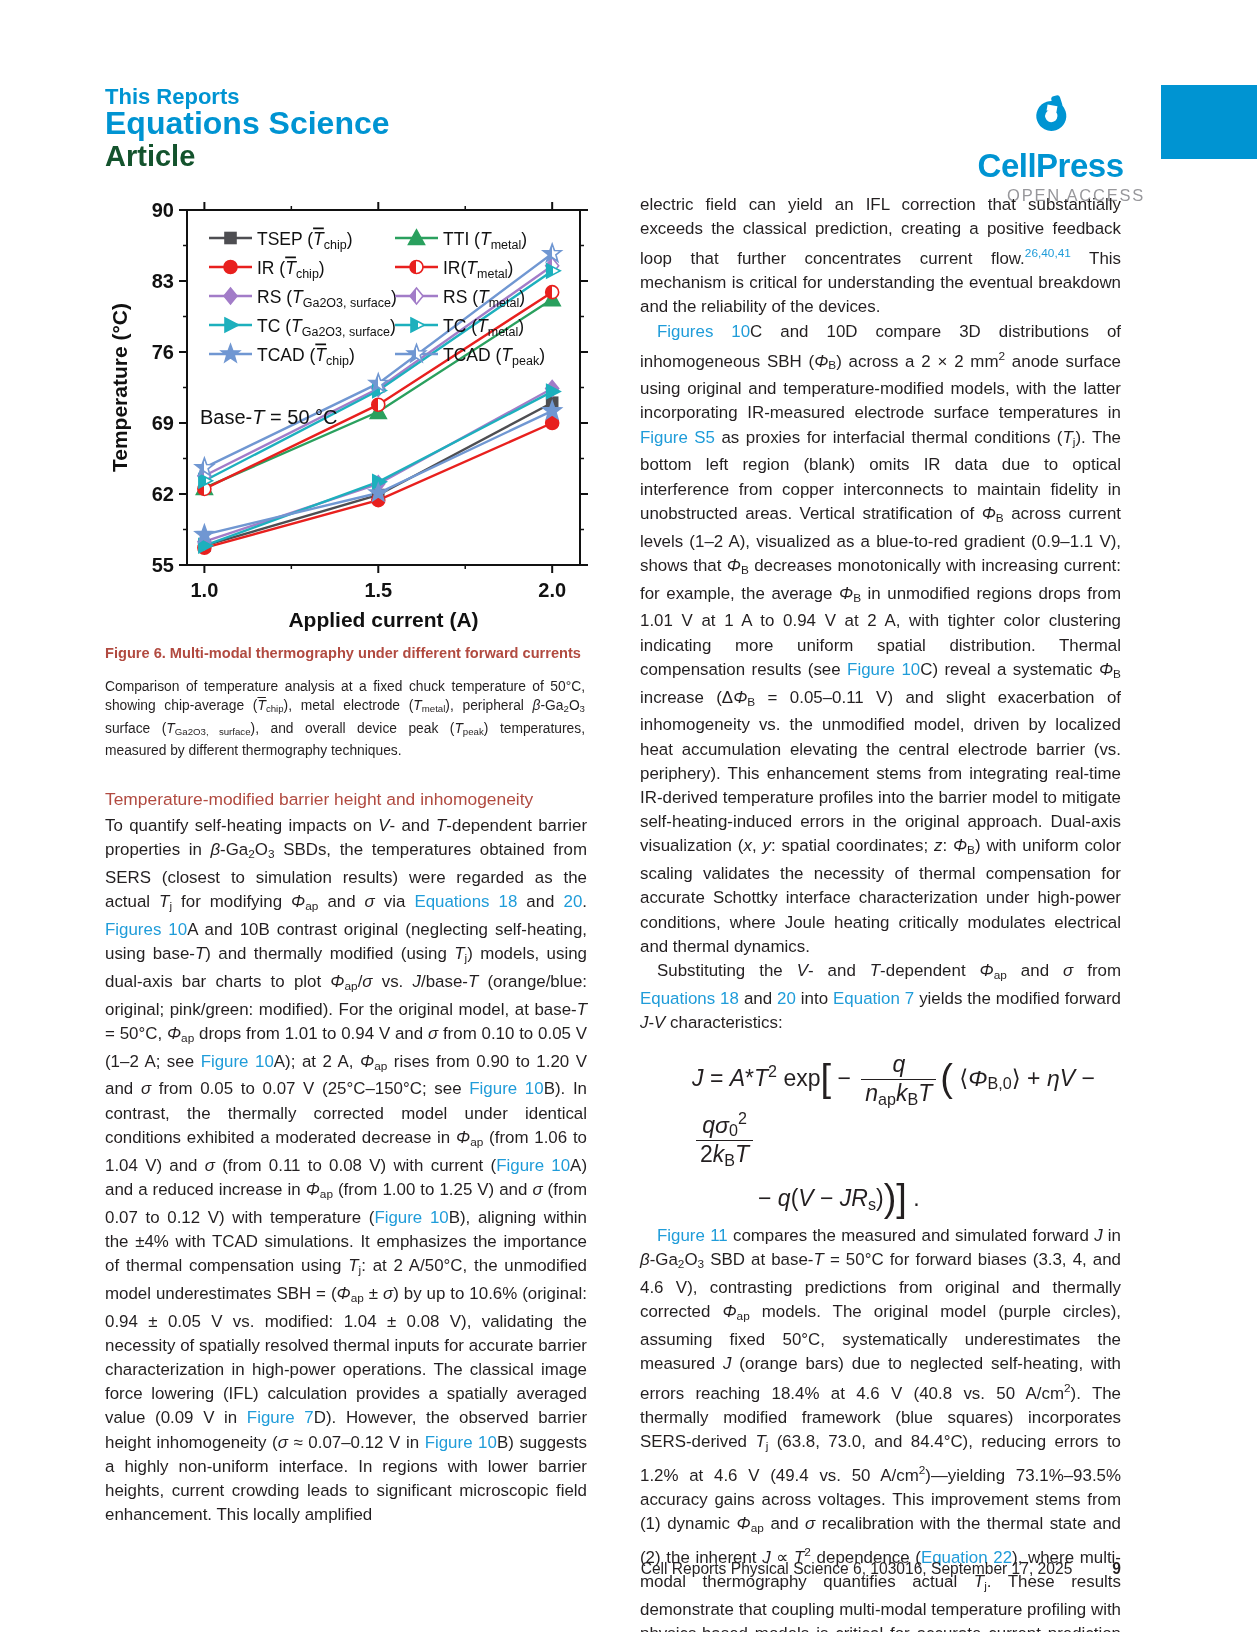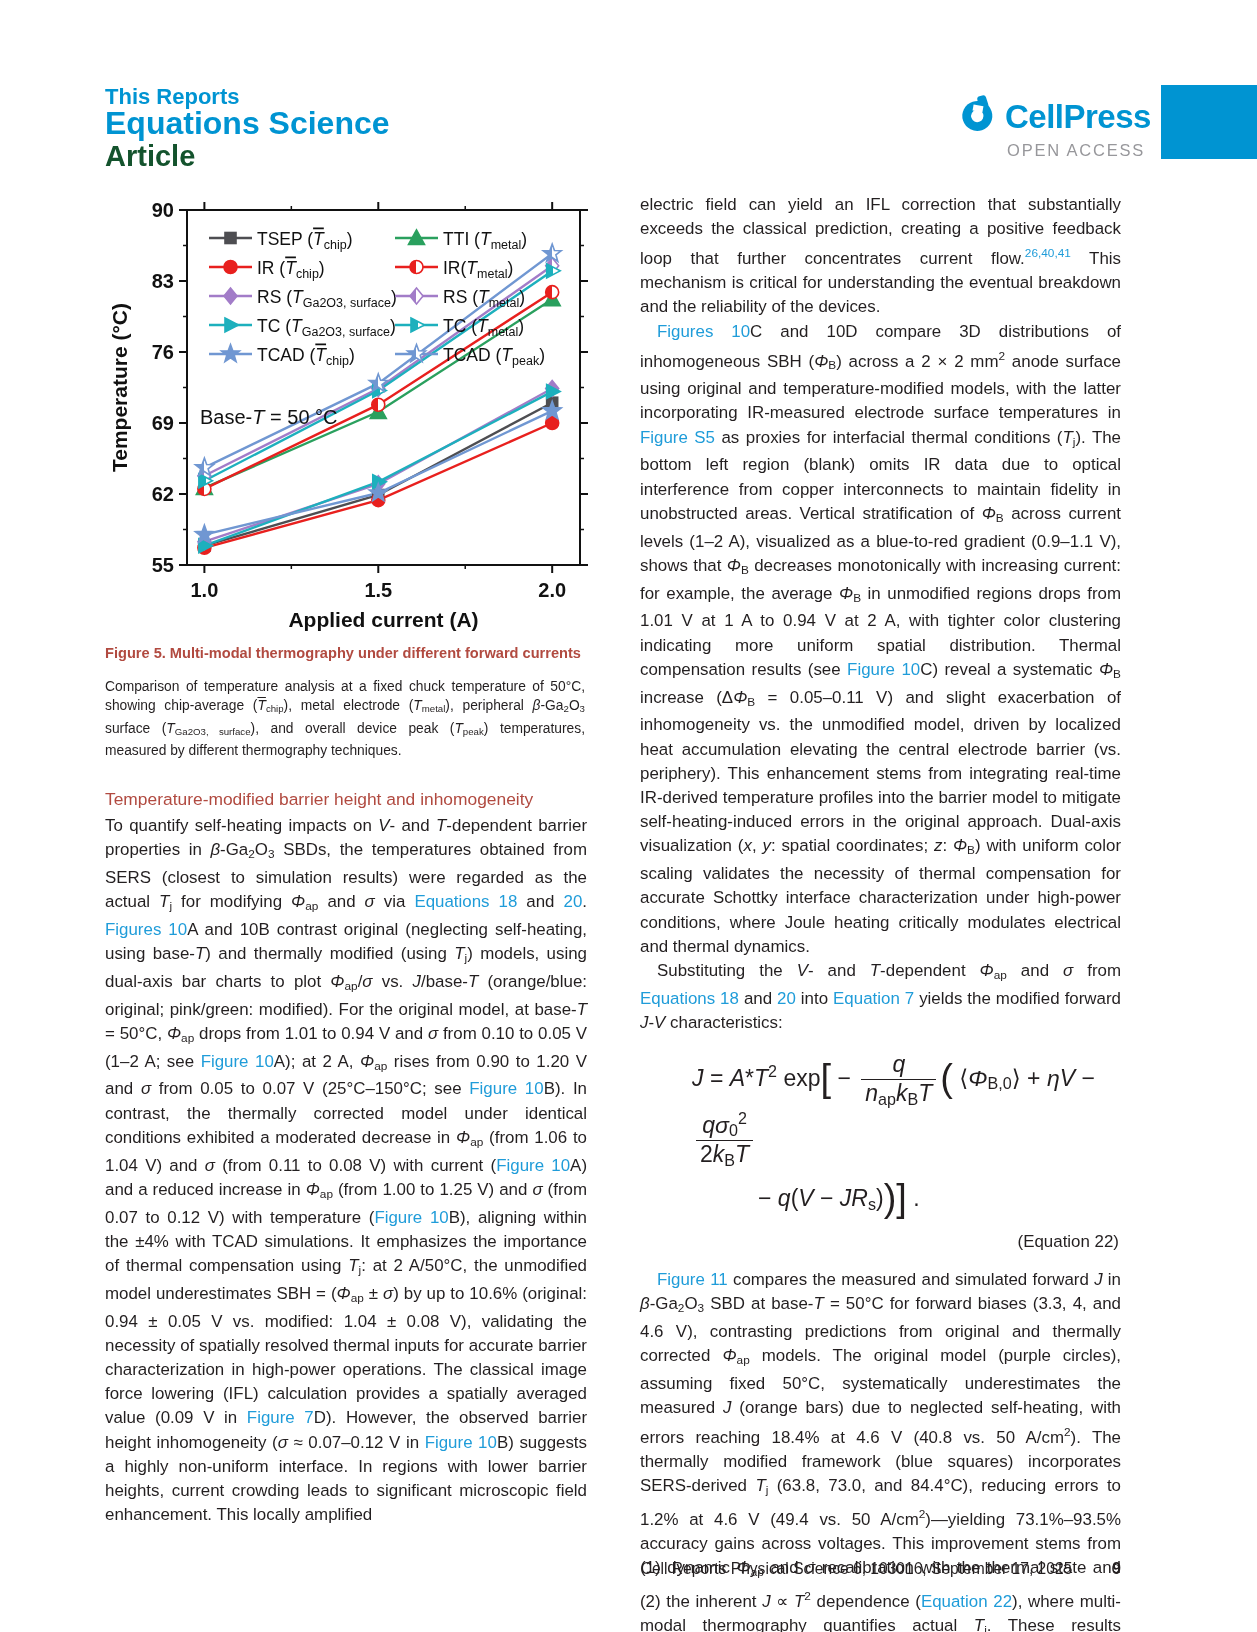--- a/index.html
+++ b/index.html
@@ -7,21 +7,21 @@
     width:1257px;height:1632px;position:relative;background:#ffffff;
     font-family:"Liberation Sans","DejaVu Sans",sans-serif;color:#231f20;
     -webkit-font-smoothing:antialiased;
   }
   .abs{position:absolute;}
   
   .jn1{left:105px;top:86px;font-size:22px;font-weight:bold;color:#0094d2;line-height:22px;}
   .jn2{left:105px;top:106px;font-size:32px;font-weight:bold;color:#0094d2;line-height:34px;}
   .atype{left:105px;top:140px;font-size:29px;font-weight:bold;color:#14532d;line-height:32px;}
   .cellpress{left:956px;top:94px;}
-  .cp-row{display:flex;align-items:center;gap:7px;}
+  .cp-row{display:flex;align-items:center;gap:7px;flex-direction:column;}
   .cp-name{font-size:33px;font-weight:bold;color:#0094d2;letter-spacing:-0.5px;}
   .cp-oa{font-size:16.5px;color:#97979b;letter-spacing:1.8px;margin:1px 0 0 51px;}
   .corner-banner{left:1161px;top:85px;width:96px;height:74px;background:#0094d2;}
   
   .col-left{left:105px;top:200px;width:482px;}
   .col-right{left:640px;top:193px;width:481px;}
   .body-text{font-size:16.9px;line-height:24.2px;text-align:justify;}
   .ind{text-indent:17px;}
   .caption{margin-top:8px;width:480px;}
   .cap-title{font-size:14.6px;font-weight:bold;color:#b14a40;line-height:19.5px;text-align:justify;}
@@ -222,40 +222,39 @@
             <text x="338" y="131.5" font-size="17.5" fill="#111111"><tspan>TC (</tspan><tspan font-style="italic">T</tspan><tspan font-size="12.5" dy="4">metal</tspan><tspan dy="-4">)</tspan></text>
             <line x1="290" y1="154" x2="333" y2="154" stroke="#7097d2" stroke-width="2.4"></line>
             <path d="M311.50,144.50L313.79,150.84L320.54,151.06L315.21,155.21L317.08,161.69L311.50,157.90L305.92,161.69L307.79,155.21L302.46,151.06L309.21,150.84Z" fill="url(#hg9)" stroke="#7097d2" stroke-width="1.6"></path>
             <text x="338" y="160.5" font-size="17.5" fill="#111111"><tspan>TCAD (</tspan><tspan font-style="italic">T</tspan><tspan font-size="12.5" dy="4">peak</tspan><tspan dy="-4">)</tspan></text>
           </g>
           <text x="95" y="224" font-size="20" fill="#111111"><tspan>Base-</tspan><tspan font-style="italic">T</tspan><tspan> = 50 °C</tspan></text>
         </svg>
     </div>
 
     <div class="caption">
-      <div class="cap-title">Figure 5. Multi-modal thermography under different forward currents</div>
+      <div class="cap-title">Figure 6. Multi-modal thermography under different forward currents</div>
       <div class="cap-body">Comparison of temperature analysis at a fixed chuck temperature of 50°C, showing chip-average (<span class="it ov">T</span><span class="sb">chip</span>), metal electrode (<span class="it">T</span><span class="sb">metal</span>), peripheral <span class="it">β</span>-Ga<span class="sb">2</span>O<span class="sb">3</span> surface (<span class="it">T</span><span class="sb">Ga2O3, surface</span>), and overall device peak (<span class="it">T</span><span class="sb">peak</span>) temperatures, measured by different thermography techniques.</div>
     </div>
 
 
     <div class="section-heading">Temperature-modified barrier height and inhomogeneity</div>
 
     <div class="body-text para-main">To quantify self-heating impacts on <span class="it">V</span>- and <span class="it">T</span>-dependent barrier properties in <span class="it">β</span>-Ga<span class="sb">2</span>O<span class="sb">3</span> SBDs, the temperatures obtained from SERS (closest to simulation results) were regarded as the actual <span class="it">T</span><span class="sb">j</span> for modifying <span class="it">Φ</span><span class="sb">ap</span> and <span class="it">σ</span> via <span class="lnk">Equations 18</span> and <span class="lnk">20</span>. <span class="lnk">Figures 10</span>A and 10B contrast original (neglecting self-heating, using base-<span class="it">T</span>) and thermally modified (using <span class="it">T</span><span class="sb">j</span>) models, using dual-axis bar charts to plot <span class="it">Φ</span><span class="sb">ap</span>/<span class="it">σ</span> vs. <span class="it">J</span>/base-<span class="it">T</span> (orange/blue: original; pink/green: modified). For the original model, at base-<span class="it">T</span> = 50°C, <span class="it">Φ</span><span class="sb">ap</span> drops from 1.01 to 0.94 V and <span class="it">σ</span> from 0.10 to 0.05 V (1–2 A; see <span class="lnk">Figure 10</span>A); at 2 A, <span class="it">Φ</span><span class="sb">ap</span> rises from 0.90 to 1.20 V and <span class="it">σ</span> from 0.05 to 0.07 V (25°C–150°C; see <span class="lnk">Figure 10</span>B). In contrast, the thermally corrected model under identical conditions exhibited a moderated decrease in <span class="it">Φ</span><span class="sb">ap</span> (from 1.06 to 1.04 V) and <span class="it">σ</span> (from 0.11 to 0.08 V) with current (<span class="lnk">Figure 10</span>A) and a reduced increase in <span class="it">Φ</span><span class="sb">ap</span> (from 1.00 to 1.25 V) and <span class="it">σ</span> (from 0.07 to 0.12 V) with temperature (<span class="lnk">Figure 10</span>B), aligning within the ±4% with TCAD simulations. It emphasizes the importance of thermal compensation using <span class="it">T</span><span class="sb">j</span>: at 2 A/50°C, the unmodified model underestimates SBH = (<span class="it">Φ</span><span class="sb">ap</span> ± <span class="it">σ</span>) by up to 10.6% (original: 0.94 ± 0.05 V vs. modified: 1.04 ± 0.08 V), validating the necessity of spatially resolved thermal inputs for accurate barrier characterization in high-power operations. The classical image force lowering (IFL) calculation provides a spatially averaged value (0.09 V in <span class="lnk">Figure 7</span>D). However, the observed barrier height inhomogeneity (<span class="it">σ</span> ≈ 0.07–0.12 V in <span class="lnk">Figure 10</span>B) suggests a highly non-uniform interface. In regions with lower barrier heights, current crowding leads to significant microscopic field enhancement. This locally amplified</div>
   </div>
 
   <div class="abs col-right">
     <div class="body-text">electric field can yield an IFL correction that substantially exceeds the classical prediction, creating a positive feedback loop that further concentrates current flow.<span class="sp lnk">26,40,41</span> This mechanism is critical for understanding the eventual breakdown and the reliability of the devices.</div>
     <div class="body-text ind"><span class="lnk">Figures 10</span>C and 10D compare 3D distributions of inhomogeneous SBH (<span class="it">Φ</span><span class="sb">B</span>) across a 2 × 2 mm<span class="sp">2</span> anode surface using original and temperature-modified models, with the latter incorporating IR-measured electrode surface temperatures in <span class="lnk">Figure S5</span> as proxies for interfacial thermal conditions (<span class="it">T</span><span class="sb">j</span>). The bottom left region (blank) omits IR data due to optical interference from copper interconnects to maintain fidelity in unobstructed areas. Vertical stratification of <span class="it">Φ</span><span class="sb">B</span> across current levels (1–2 A), visualized as a blue-to-red gradient (0.9–1.1 V), shows that <span class="it">Φ</span><span class="sb">B</span> decreases monotonically with increasing current: for example, the average <span class="it">Φ</span><span class="sb">B</span> in unmodified regions drops from 1.01 V at 1 A to 0.94 V at 2 A, with tighter color clustering indicating more uniform spatial distribution. Thermal compensation results (see <span class="lnk">Figure 10</span>C) reveal a systematic <span class="it">Φ</span><span class="sb">B</span> increase (Δ<span class="it">Φ</span><span class="sb">B</span> = 0.05–0.11 V) and slight exacerbation of inhomogeneity vs. the unmodified model, driven by localized heat accumulation elevating the central electrode barrier (vs. periphery). This enhancement stems from integrating real-time IR-derived temperature profiles into the barrier model to mitigate self-heating-induced errors in the original approach. Dual-axis visualization (<span class="it">x</span>, <span class="it">y</span>: spatial coordinates; <span class="it">z</span>: <span class="it">Φ</span><span class="sb">B</span>) with uniform color scaling validates the necessity of thermal compensation for accurate Schottky interface characterization under high-power conditions, where Joule heating critically modulates electrical and thermal dynamics.</div>
     <div class="body-text ind">Substituting the <span class="it">V</span>- and <span class="it">T</span>-dependent <span class="it">Φ</span><span class="sb">ap</span> and <span class="it">σ</span> from <span class="lnk">Equations 18</span> and <span class="lnk">20</span> into <span class="lnk">Equation 7</span> yields the modified forward <span class="it">J</span>-<span class="it">V</span> characteristics:</div>
 
     <div class="equation">
       <div class="eq-line1"><span class="it">J</span> = <span class="it">A</span>*<span class="it">T</span><span class="sp">2</span> exp<span class="big">[</span> − <span class="frac"><span class="num"><span class="it">q</span></span><span class="den"><span class="it">n</span><span class="sb">ap</span><span class="it">k</span><span class="sb">B</span><span class="it">T</span></span></span><span class="big">(</span> ⟨<span class="it">Φ</span><span class="sb">B,0</span>⟩ + <span class="it">η</span><span class="it">V</span> − <span class="frac"><span class="num"><span class="it">q</span><span class="it">σ</span><span class="sb">0</span><span class="sp">2</span></span><span class="den">2<span class="it">k</span><span class="sb">B</span><span class="it">T</span></span></span></div>
       <div class="eq-line2">− <span class="it">q</span>(<span class="it">V</span> − <span class="it">J</span><span class="it">R</span><span class="sb">s</span>)<span class="big">)</span><span class="big">]</span> .</div>
     </div>
-    <div class="eq-label">(Equation 22)</div>
 
     <div class="body-text ind"><span class="lnk">Figure 11</span> compares the measured and simulated forward <span class="it">J</span> in <span class="it">β</span>-Ga<span class="sb">2</span>O<span class="sb">3</span> SBD at base-<span class="it">T</span> = 50°C for forward biases (3.3, 4, and 4.6 V), contrasting predictions from original and thermally corrected <span class="it">Φ</span><span class="sb">ap</span> models. The original model (purple circles), assuming fixed 50°C, systematically underestimates the measured <span class="it">J</span> (orange bars) due to neglected self-heating, with errors reaching 18.4% at 4.6 V (40.8 vs. 50 A/cm<span class="sp">2</span>). The thermally modified framework (blue squares) incorporates SERS-derived <span class="it">T</span><span class="sb">j</span> (63.8, 73.0, and 84.4°C), reducing errors to 1.2% at 4.6 V (49.4 vs. 50 A/cm<span class="sp">2</span>)—yielding 73.1%–93.5% accuracy gains across voltages. This improvement stems from (1) dynamic <span class="it">Φ</span><span class="sb">ap</span> and <span class="it">σ</span> recalibration with the thermal state and (2) the inherent <span class="it">J</span> ∝ <span class="it">T</span><span class="sp">2</span> dependence (<span class="lnk">Equation 22</span>), where multi-modal thermography quantifies actual <span class="it">T</span><span class="sb">j</span>. These results demonstrate that coupling multi-modal temperature profiling with physics-based models is critical for accurate current prediction in high-power devices, where self-heating fundamentally impacts electrical behavior.</div>
   </div>
 
   <div class="abs footer">
     <span>Cell Reports Physical Science 6, 103016, September 17, 2025</span>
     <span class="pageno">9</span>
   </div>
 
 </div>

